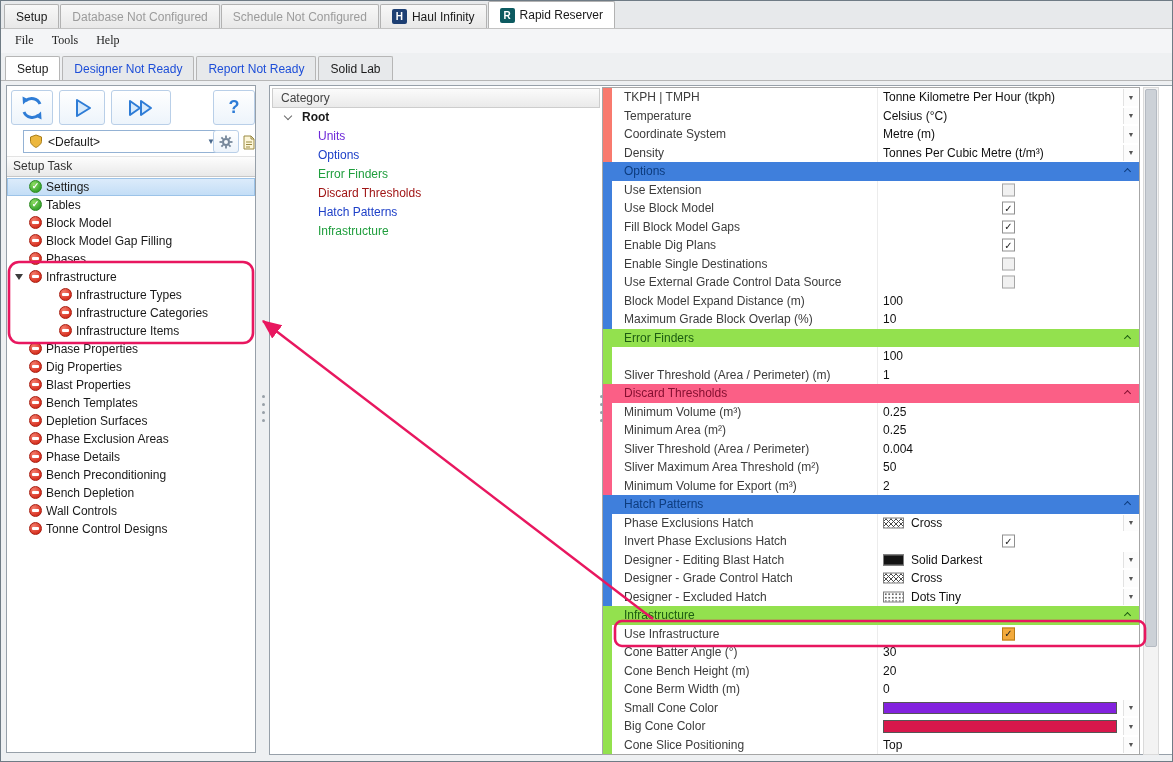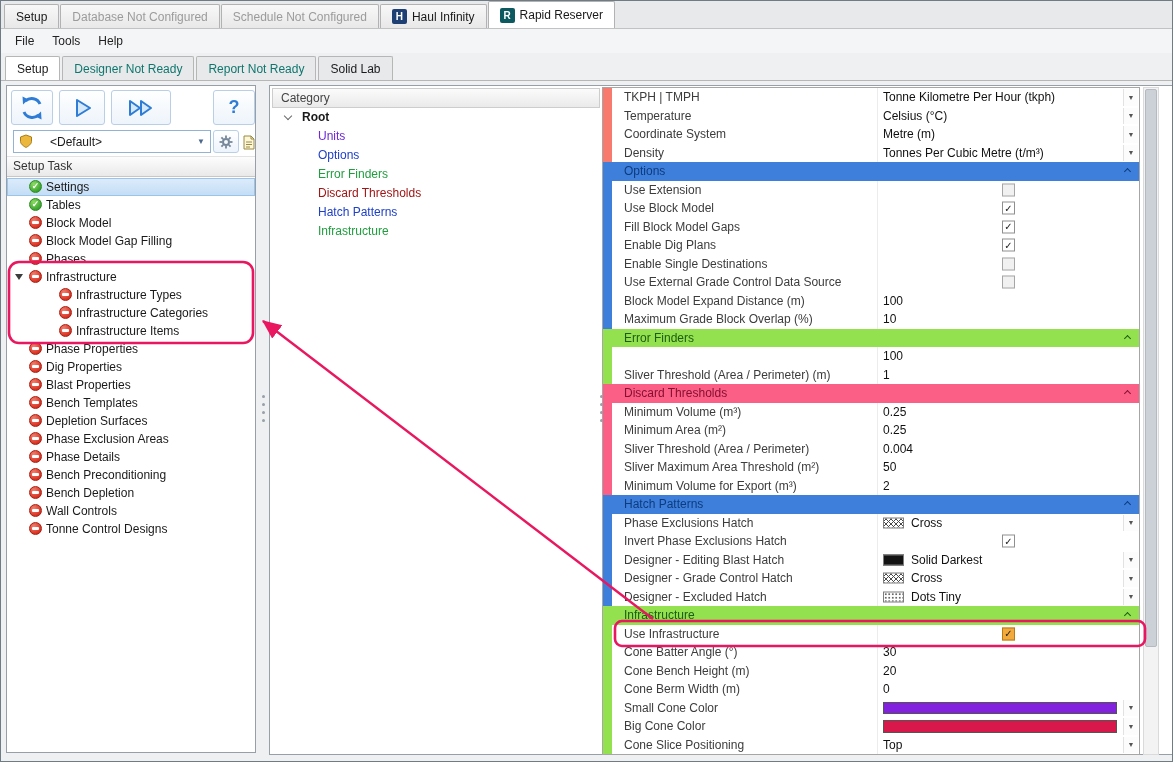--- a/index.html
+++ b/index.html
@@ -8,34 +8,34 @@
   .app{position:relative;width:1173px;height:762px;background:#eef0f2;border:1px solid #6f7b85;overflow:hidden;font-size:12px;color:#1a1a1a;}
 
   
   .wtabs{position:absolute;left:0;top:0;width:100%;height:28px;background:#e7e9eb;border-bottom:1px solid #c2c2c2;display:flex;align-items:flex-end;padding-left:3px;}
   .wtab{height:24px;display:flex;align-items:center;gap:5px;padding:0 11px;border:1px solid #b2b2b2;border-bottom:none;background:linear-gradient(#f8f8f8,#e8e8e8);margin-right:1px;border-radius:2px 2px 0 0;white-space:nowrap;}
   .wtab.active{background:#ffffff;height:27px;}
   .wtab.disabled{color:#9b9b9b;}
   .tab-ico{width:15px;height:15px;border-radius:2px;color:#fff;font-size:10px;font-weight:bold;display:flex;align-items:center;justify-content:center;}
 
   
-  .menubar{position:absolute;top:28px;left:0;width:100%;height:24px;background:#f4f5f7;display:flex;align-items:center;padding-left:5px;}
+  .menubar{position:absolute;top:28px;left:0;width:100%;height:24px;background:#f4f5f7;display:flex;align-items:flex-start;padding-left:5px;font-family:Liberation Serif, serif;}
   .menu-item{padding:4px 9px;color:#222;}
 
   
   .dtabs{position:absolute;top:52px;left:0;width:100%;height:28px;background:#eef0f2;display:flex;align-items:flex-end;padding-left:4px;border-bottom:1px solid #b6b6b6;}
   .dtab{height:24px;padding:0 11px;display:flex;align-items:center;border:1px solid #b6b6b6;border-bottom:none;background:#e7e9eb;margin-right:2px;border-radius:2px 2px 0 0;white-space:nowrap;}
   .dtab.active{background:#ffffff;}
-  .dtab.disabled{color:#0f766e;}
+  .dtab.disabled{color:#1d4ed8;}
 
   
   .left-panel{position:absolute;left:5px;top:84px;width:250px;height:668px;background:#fff;border:1px solid #97a0a9;}
   .tb-btn{position:absolute;border:1px solid #b9cfe8;border-radius:3px;background:linear-gradient(#ffffff,#edf4fb);display:flex;align-items:center;justify-content:center;cursor:pointer;}
   .help-q{color:#2e7cd6;font-weight:bold;font-size:18px;}
-  .profile{position:absolute;left:6px;top:44px;width:198px;height:23px;border:1px solid #94b2d4;background:#fff;display:flex;align-items:center;padding:0 5px;gap:17px;}
+  .profile{position:absolute;left:16px;top:44px;width:198px;height:23px;border:1px solid #94b2d4;background:#fff;display:flex;align-items:center;padding:0 5px;gap:5px;}
   .profile .dd-arrow{margin-left:auto;color:#49688c;font-size:8px;}
   .task-header{position:absolute;left:0;top:70px;width:248px;height:21px;background:linear-gradient(#fdfdfd,#e9e9e9);border-top:1px solid #e3e3e3;border-bottom:1px solid #c7c7c7;line-height:19px;padding-left:6px;color:#333;}
   .task-tree{position:absolute;left:0;top:92px;width:248px;bottom:0;background:#fff;overflow:hidden;}
   .task-row{position:relative;height:18px;}
   .task-row.sel{background:linear-gradient(#ddecfb,#c2ddf6);box-shadow:inset 0 0 0 1px #9cc3e8;}
   .st-icon{position:absolute;left:22px;top:2px;width:13px;height:13px;border-radius:50%;display:flex;align-items:center;justify-content:center;font-size:9px;line-height:9px;color:#fff;font-weight:bold;}
   .task-row.lvl1 .st-icon{left:52px;}
   .st-icon.ok{background:radial-gradient(circle at 35% 30%,#8edd63,#35a12c 75%);border:1px solid #2d8a24;}
   .st-icon.stop{background:radial-gradient(circle at 35% 30%,#f47e6d,#d62e1e 75%);border:1px solid #a81d10;}
   .st-icon.stop i{display:block;width:7px;height:3px;background:#fff;border-radius:1px;}

